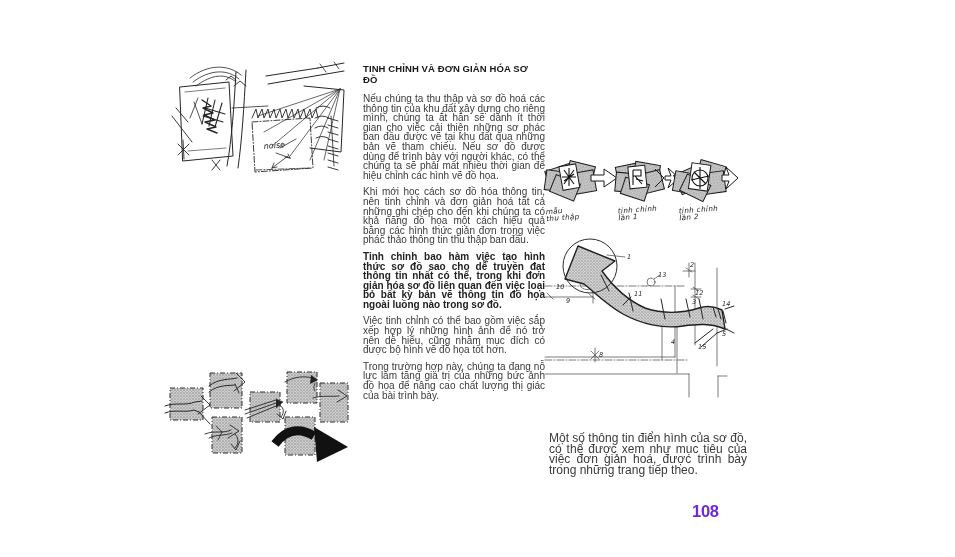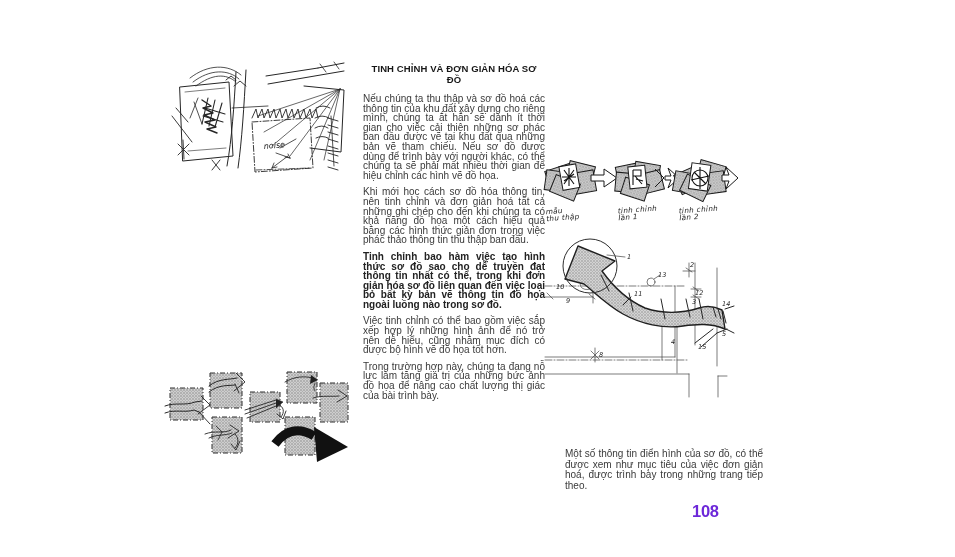--- a/index.html
+++ b/index.html
@@ -4,33 +4,33 @@
 <style>
   html,body{margin:0;padding:0;background:#fff;}
   .page{position:relative;width:955px;height:557px;background:#fff;overflow:hidden;
         font-family:"Liberation Sans",sans-serif;}
   .fig{position:absolute;}
   svg{overflow:visible;}
 
   
   .textcol{position:absolute;left:363px;top:63px;width:182px;color:#3a3a3a;}
   .textcol h1{margin:0 0 9px 0;font-size:9.5px;line-height:11px;font-weight:bold;
-              color:#161616;letter-spacing:.1px;text-align:center;}
+              color:#161616;letter-spacing:.1px;}
   .textcol p{margin:0 0 7px 0;font-size:10px;line-height:9.6px;text-align:justify;}
   .textcol p.bold{font-weight:bold;color:#222;}
 
   
   .fig-label{position:absolute;font-family:"DejaVu Sans",sans-serif;font-style:italic;
              font-size:7.3px;line-height:7.4px;color:#1d1d1d;transform:rotate(-4deg);
              letter-spacing:.3px;white-space:nowrap;}
   .fig-label span{display:block;}
 
   
-  .caption{position:absolute;left:549px;top:433px;width:198px;margin:16px;
-           font-size:10px;line-height:10.6px;color:#3a3a3a;text-align:justify;}
+  .caption{position:absolute;left:549px;top:433px;width:198px;margin:0;
+           font-size:12px;line-height:10.6px;color:#3a3a3a;text-align:justify;}
 
   .pagenum{position:absolute;left:692px;top:502px;font-size:16.5px;font-weight:bold;
            color:#6d28d9;letter-spacing:-.3px;}
 
   .ink{stroke:#262626;fill:none;stroke-width:1;stroke-linecap:round;stroke-linejoin:round;}
   .thin{stroke:#444;stroke-width:.7;}
   .num{font-family:"DejaVu Sans",sans-serif;font-style:italic;font-size:6.5px;fill:#1c1c1c;}
 </style>
 </head>
 <body>

